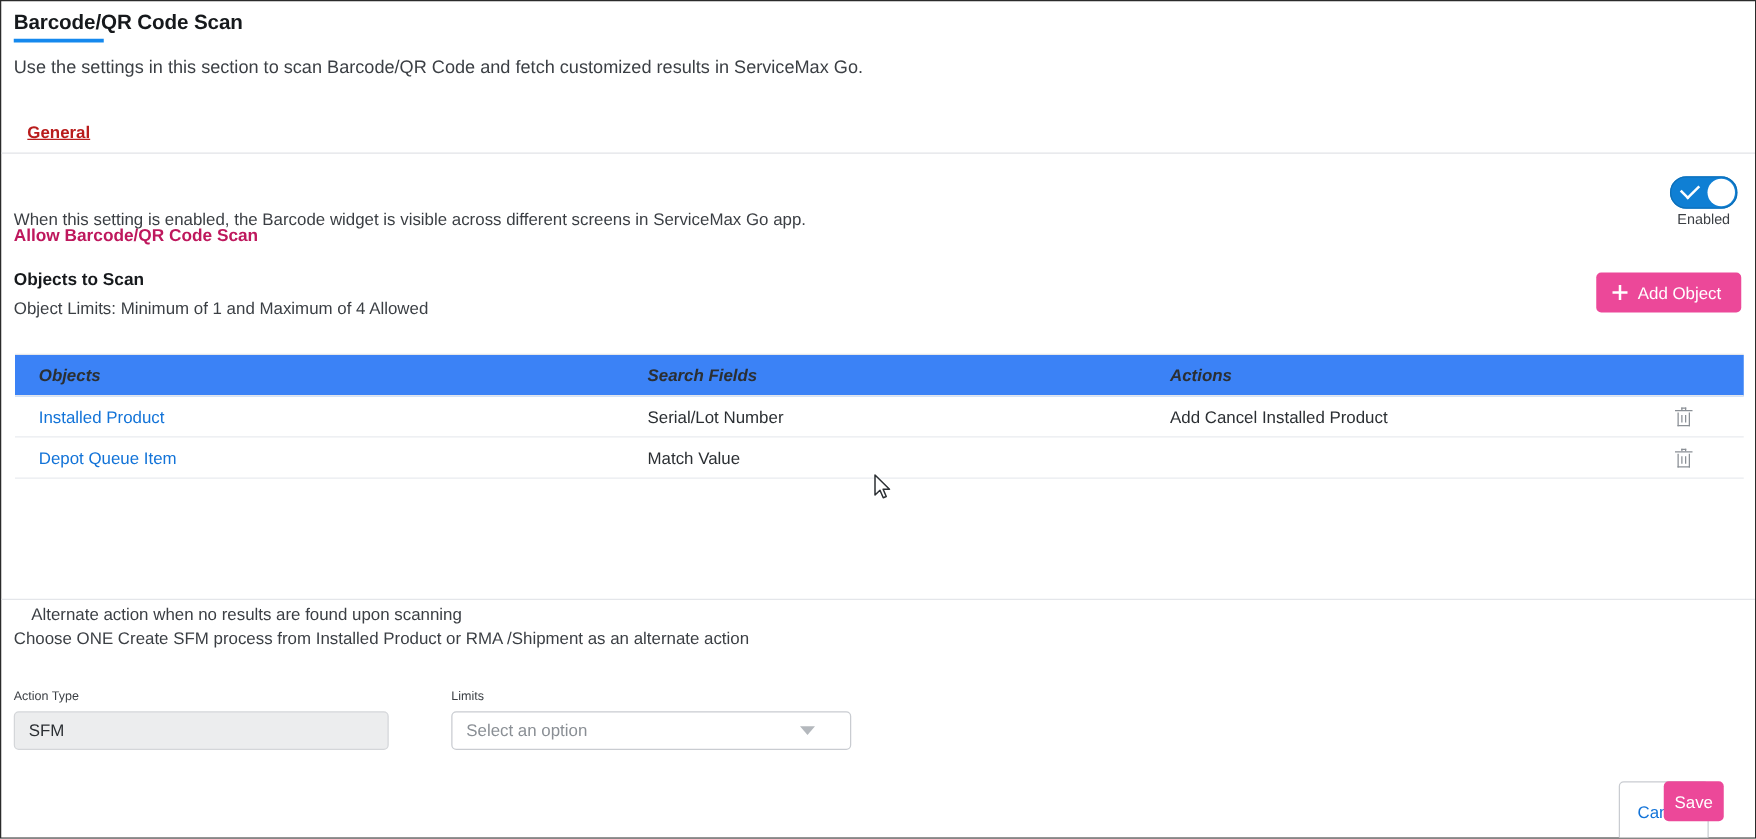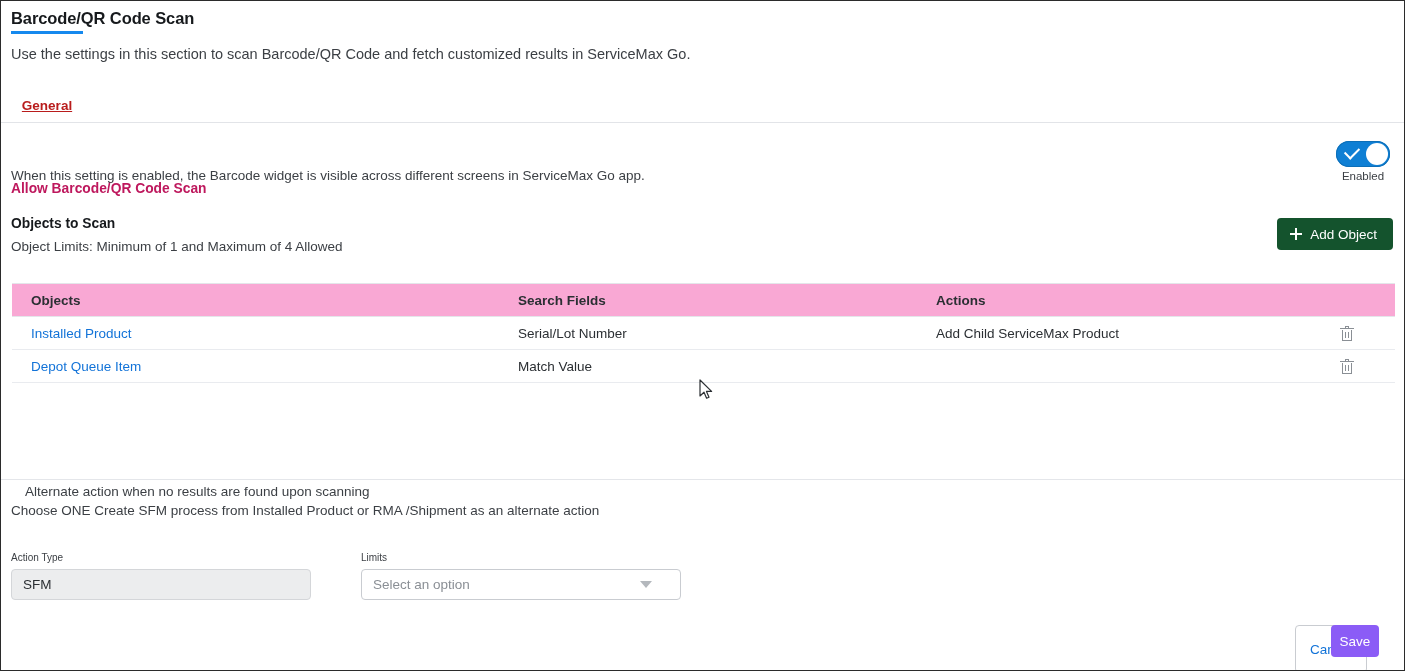--- a/index.html
+++ b/index.html
@@ -153,21 +153,21 @@
   }
   .btn-add {
     position: absolute;
     right: 11px;
     top: 217px;
     height: 32px;
     padding: 0 16px 0 13px;
     display: flex;
     align-items: center;
     gap: 8px;
-    background: #14532d;
+    background: #ec4899;
     border: none;
     border-radius: 4px;
     color: #ffffff;
     font-size: 13.5px;
     font-family: "Liberation Sans", sans-serif;
     cursor: pointer;
   }
   .plus-icon {
     position: relative;
     width: 12px;
@@ -188,22 +188,23 @@
     position: absolute;
     left: 11px;
     top: 282px;
     width: 1383px;
     border-top: 1px solid #e4e6ea;
     box-sizing: border-box;
   }
   .thead {
     display: flex;
     height: 32px;
-    background: #f9a8d4;
+    background: #3b82f6;
     border-bottom: 1px solid #e4e6ea;
+    font-style: italic;
   }
   .trow {
     display: flex;
     height: 32px;
     border-bottom: 1px solid #e9ebef;
     align-items: center;
   }
   .c-obj    { width: 506px; padding-left: 19px; box-sizing: border-box; }
   .c-search { width: 418px; box-sizing: border-box; }
   .c-action { width: 404px; box-sizing: border-box; }
@@ -361,21 +362,21 @@
     cursor: pointer;
     margin-left: 48px;
   }
   .btn-save {
     position: absolute;
     left: 1330px;
     top: 624px;
     width: 48px;
     height: 32px;
     box-sizing: border-box;
-    background: #8b5cf6;
+    background: #ec4899;
     border: none;
     border-radius: 4px;
     color: #ffffff;
     font-size: 13.5px;
     font-family: "Liberation Sans", sans-serif;
     cursor: pointer;
   }
 
   
   .cursor {
@@ -425,21 +426,21 @@
       <div class="c-search">Search Fields</div>
       <div class="c-action">Actions</div>
       <div class="c-del"></div>
     </div>
 
     <div class="trow">
       <div class="c-obj cell">
         <span class="link">Installed Product</span>
       </div>
       <div class="c-search cell">Serial/Lot Number</div>
-      <div class="c-action cell">Add Child ServiceMax Product</div>
+      <div class="c-action cell">Add Cancel Installed Product</div>
       <div class="c-del">
         <span class="trash">
           <span class="handle"></span>
           <span class="lid"></span>
           <span class="can"></span>
         </span>
       </div>
     </div>
 
     <div class="trow">

